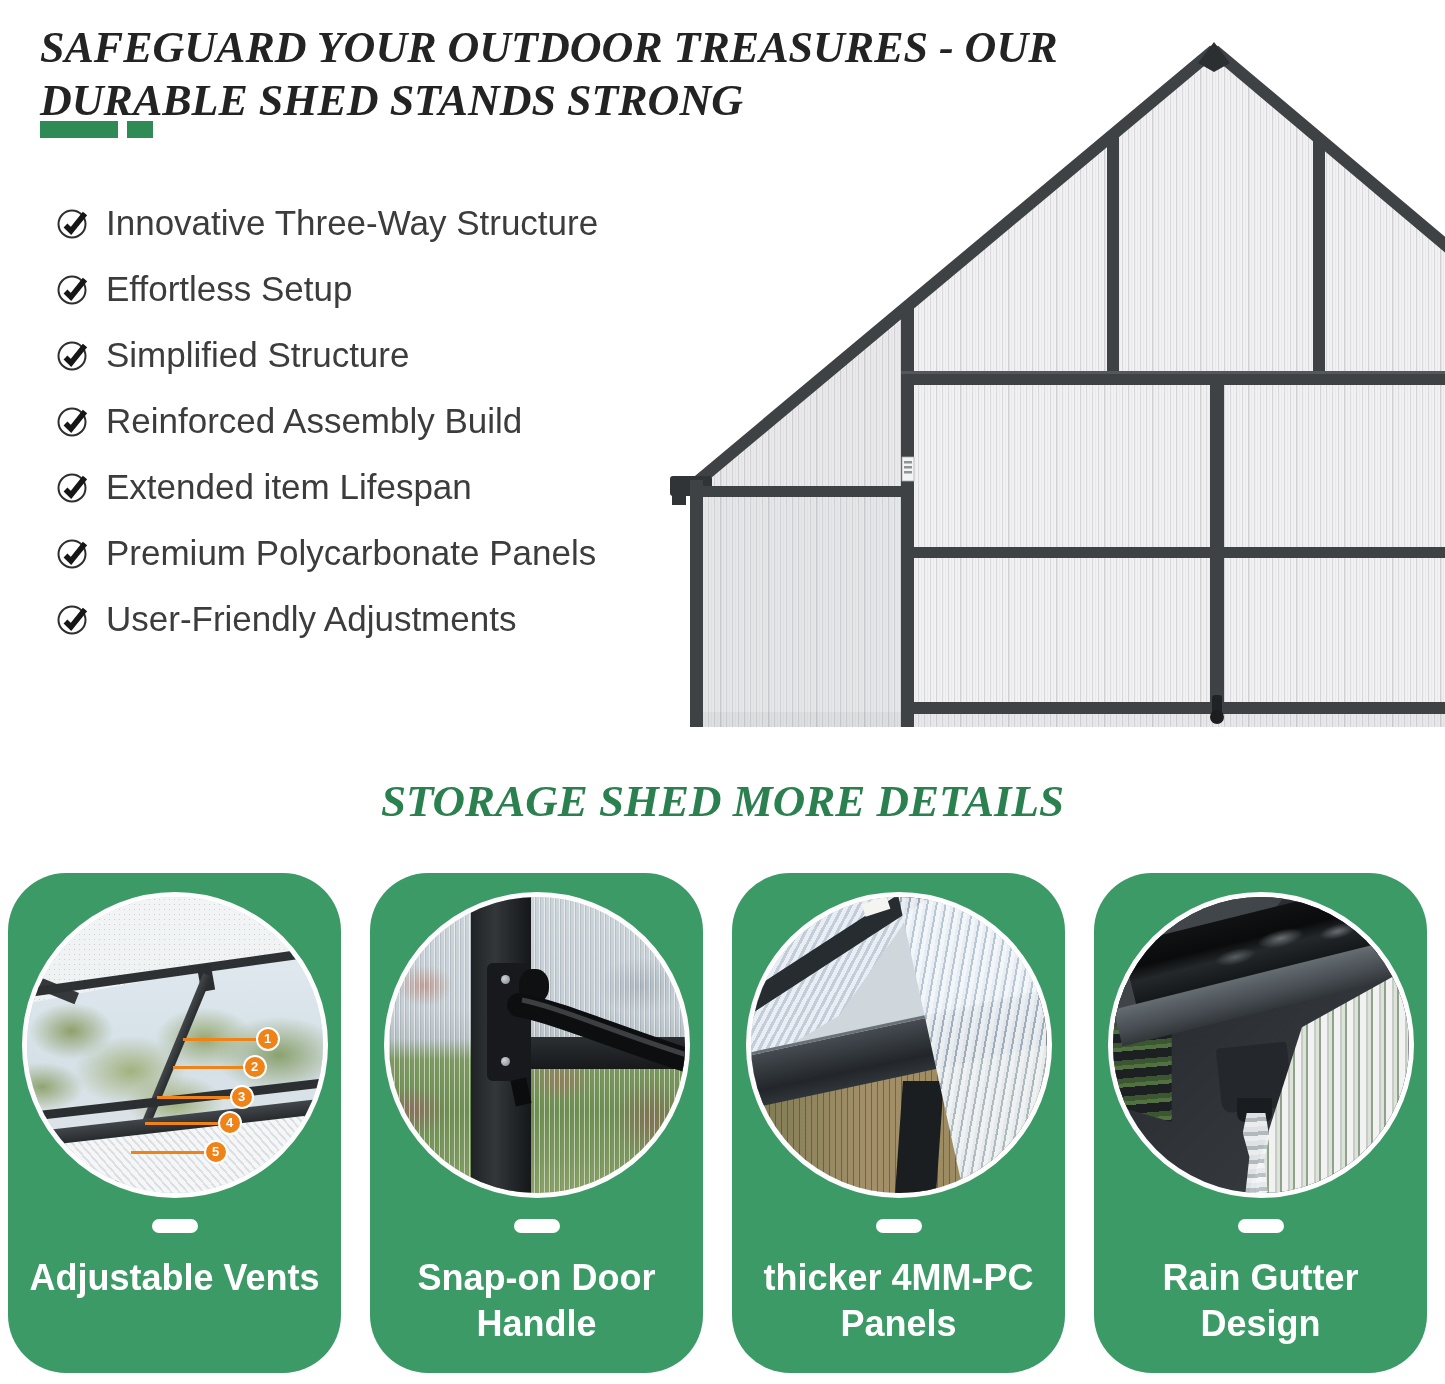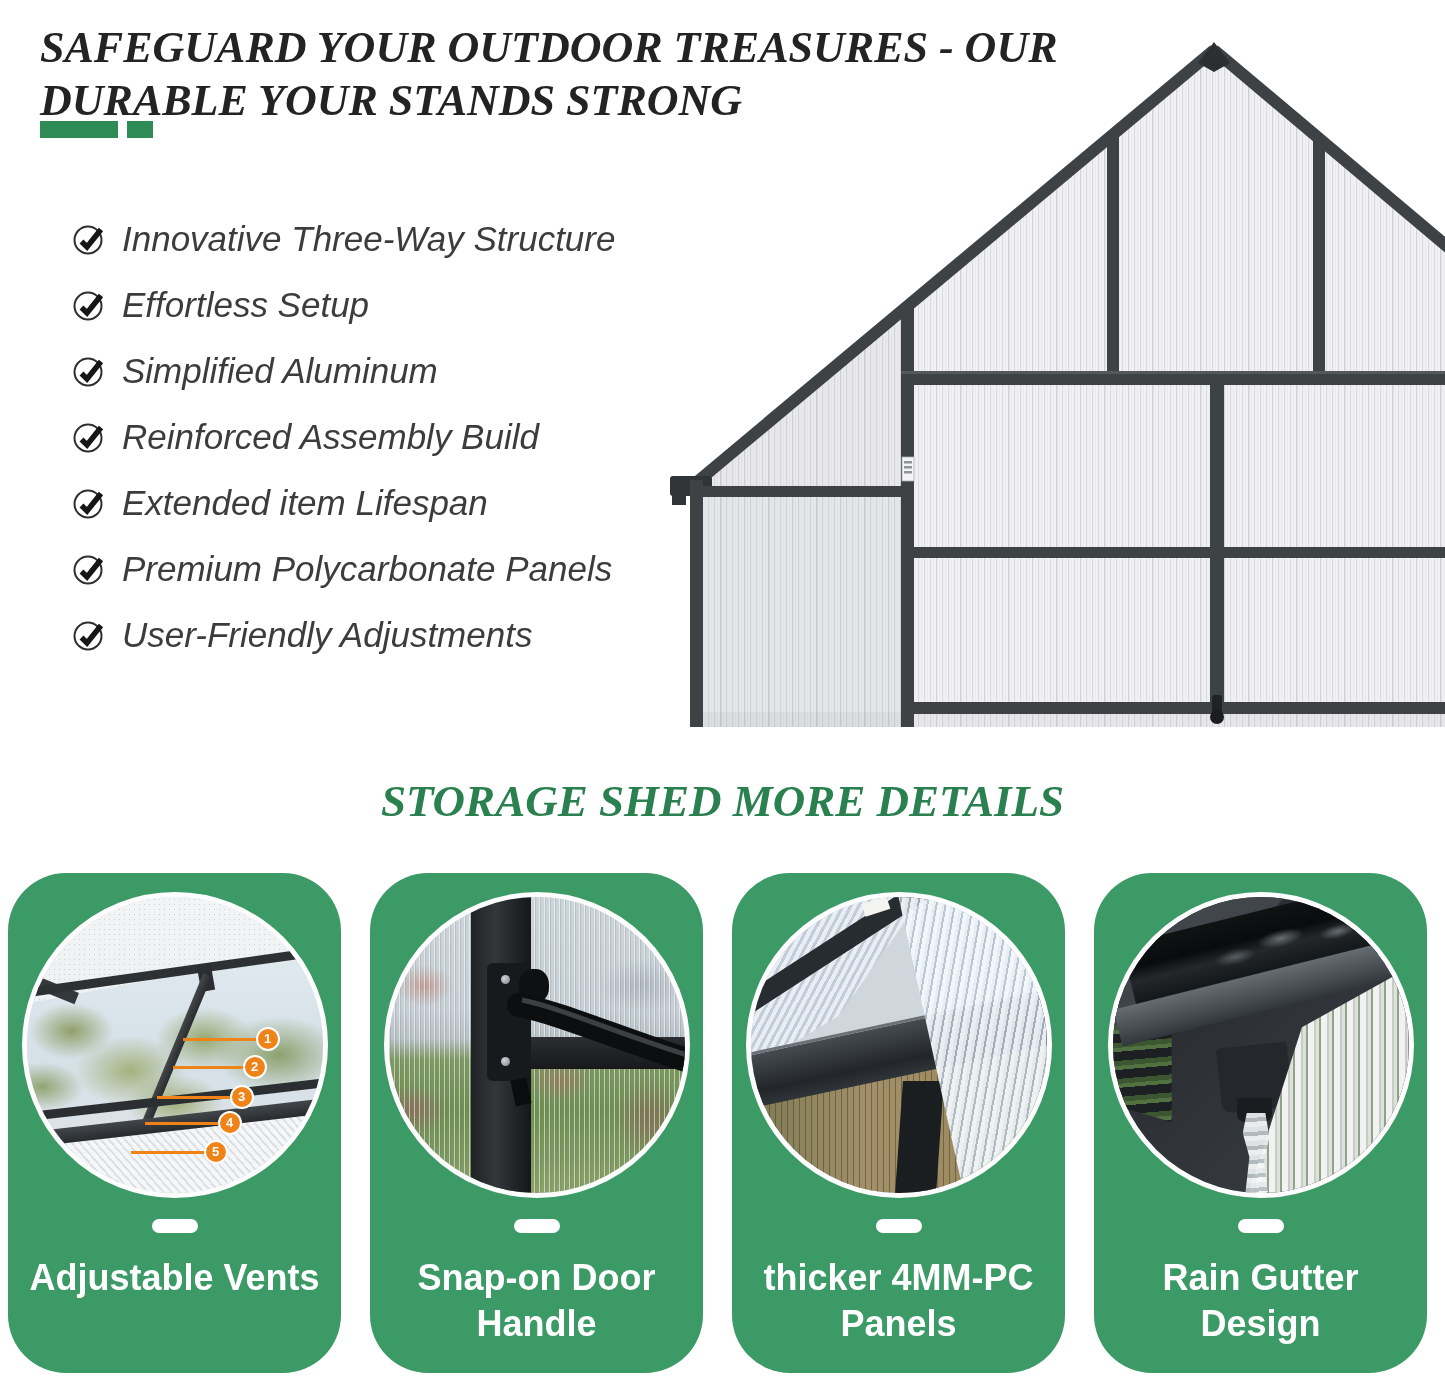--- a/index.html
+++ b/index.html
@@ -8,21 +8,21 @@
 
   
   .hero-title{position:absolute;left:40px;top:-8px;z-index:3;
     font-family:"Liberation Serif",serif;font-style:italic;font-weight:bold;
     font-size:44px;line-height:53px;color:#232323;letter-spacing:0;}
   .decor-bars{position:absolute;left:40px;top:121px;z-index:3;display:flex;gap:9px;}
   .decor-bars .bar1{width:78px;height:17px;background:#2F8B55;}
   .decor-bars .bar2{width:26px;height:17px;background:#2F8B55;}
 
   
-  .features{position:absolute;left:56px;top:190px;z-index:3;list-style:none;margin:16px;padding:0;font-style:italic;}
+  .features{position:absolute;left:56px;top:190px;z-index:3;list-style:none;margin:0;padding:0;}
   .features li{height:66px;display:flex;align-items:center;gap:16px;}
   .features .check{flex:0 0 34px;width:34px;height:34px;}
   .features .ftxt{font-size:35px;color:#3c3c3c;white-space:nowrap;}
 
   
   .hero-photo{position:absolute;left:638px;top:28px;width:807px;height:732px;z-index:1;}
 
   
   .section-title{position:absolute;left:0;width:100%;top:775px;z-index:3;text-align:center;
     font-family:"Liberation Serif",serif;font-style:italic;font-weight:bold;
@@ -136,21 +136,21 @@
   .c4-wall{inset:0;clip-path:polygon(64% 44%,100% 24%,100% 100%,46% 100%);
     background:repeating-linear-gradient(90deg,#f1f2f1 0 6px,#c6cdc4 6px 8px,#dde2db 8px 11px,#90a28a 11px 13px);}
 </style>
 </head>
 <body>
 
 <div class="page">
 
   <h1 class="hero-title">
     <div>SAFEGUARD YOUR OUTDOOR TREASURES - OUR</div>
-    <div>DURABLE YOUR STANDS STRONG</div>
+    <div>DURABLE SHED STANDS STRONG</div>
   </h1>
   <div class="decor-bars">
     <span class="bar1"></span>
     <span class="bar2"></span>
   </div>
 
   <ul class="features">
     <li>
       <svg class="check" viewBox="0 0 34 34">
           <circle cx="16" cy="18" r="13.5" fill="none" stroke="#2e2e2e" stroke-width="2"></circle>
@@ -163,21 +163,21 @@
           <circle cx="16" cy="18" r="13.5" fill="none" stroke="#2e2e2e" stroke-width="2"></circle>
           <path d="M9.5 19.5 L15 25 L29 7.5" fill="none" stroke="#161616" stroke-width="5.5"></path>
         </svg>
       <span class="ftxt">Effortless Setup</span>
       </li>
     <li>
       <svg class="check" viewBox="0 0 34 34">
           <circle cx="16" cy="18" r="13.5" fill="none" stroke="#2e2e2e" stroke-width="2"></circle>
           <path d="M9.5 19.5 L15 25 L29 7.5" fill="none" stroke="#161616" stroke-width="5.5"></path>
         </svg>
-      <span class="ftxt">Simplified Aluminum</span>
+      <span class="ftxt">Simplified Structure</span>
       </li>
     <li>
       <svg class="check" viewBox="0 0 34 34">
           <circle cx="16" cy="18" r="13.5" fill="none" stroke="#2e2e2e" stroke-width="2"></circle>
           <path d="M9.5 19.5 L15 25 L29 7.5" fill="none" stroke="#161616" stroke-width="5.5"></path>
         </svg>
       <span class="ftxt">Reinforced Assembly Build</span>
       </li>
     <li>
       <svg class="check" viewBox="0 0 34 34">

